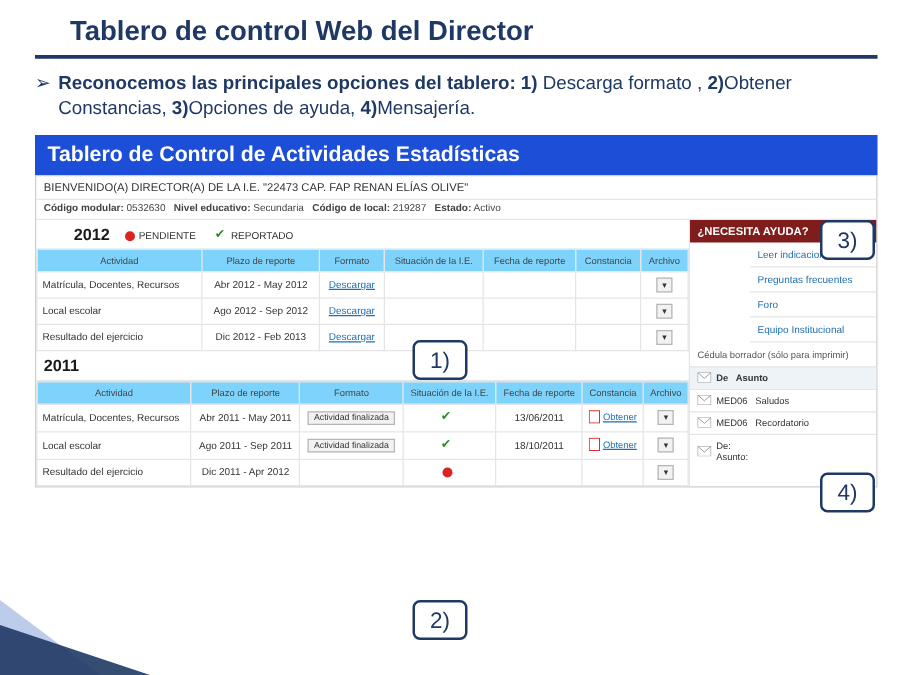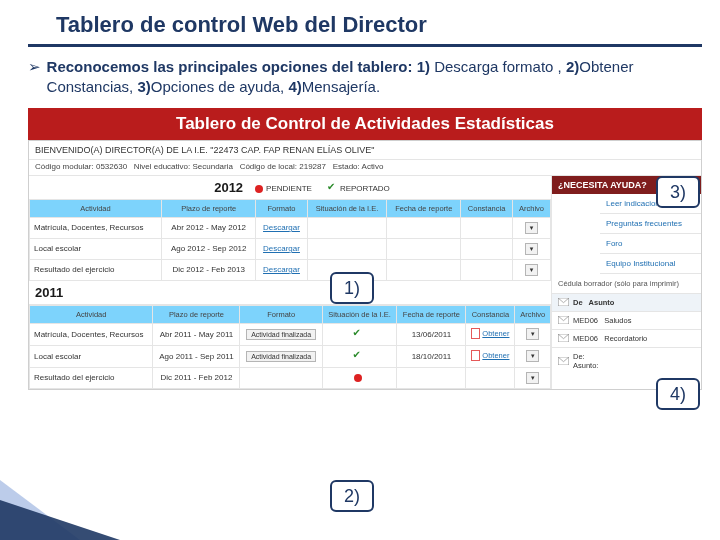--- a/index.html
+++ b/index.html
@@ -30,45 +30,44 @@
     font-size: 15px;
     color: #1f3864;
     line-height: 1.35;
   }
   .bullet-arrow {
     margin-right: 6px;
     font-size: 15px;
   }
   .panel-title {
     margin: 10px 18px 0 28px;
-    background: #b91c1c;
+    background: #1d4ed8;
     color: #fff;
     font-size: 17px;
     font-weight: 600;
     padding: 6px 10px;
-    text-align: center;
   }
   .app-body {
     margin: 0 18px 0 28px;
     border: 1px solid #cfcfcf;
     font-size: 9px;
     color: #333;
   }
   .welcome {
     padding: 4px 6px;
     border-bottom: 1px solid #e5e5e5;
     font-size: 9px;
   }
   .meta-row {
     padding: 2px 6px 4px 6px;
     border-bottom: 1px solid #e5e5e5;
     font-size: 8px;
     color: #444;
   }
-  .meta-row b { font-weight: 400; }
+  .meta-row b { font-weight: 700; }
   .columns {
     display: flex;
   }
   .left-col { flex: 1; }
   .right-col { width: 150px; border-left: 1px solid #e5e5e5; }
 
   .year-hdr {
     font-size: 13px;
     font-weight: bold;
     color: #1a1a1a;
@@ -183,21 +182,21 @@
     <span>Secundaria</span>&nbsp;&nbsp;
     <b>Código de local:</b>
     <span>219287</span>&nbsp;&nbsp;
     <b>Estado:</b>
     <span>Activo</span>
   </div>
 
   <div class="columns">
     <div class="left-col">
 
-      <div style="display:flex; align-items:center; justify-content:center;margin-left:24px;">
+      <div style="display:flex; align-items:center; justify-content:flex-start;margin-left:24px;">
         <div class="year-hdr" style="border-bottom:0;">2012</div>
         <div class="legend">
           <span><span class="dot-red"></span><span>PENDIENTE</span></span>
           <span><span class="chk-green"></span><span>REPORTADO</span></span>
         </div>
       </div>
 
       <table class="grid">
         <tbody>
             <tr>
@@ -276,21 +275,21 @@
                   <svg viewBox="0 0 12 14">
                     <rect x="0" y="0" width="12" height="14" fill="#d22"></rect>
                     <rect x="1" y="1" width="10" height="12" fill="#fff"></rect>
                   </svg>
                   <span>Obtener</span>
                 </span></td>
           <td><span class="status-box">▾</span></td>
         </tr>
         <tr>
           <td class="rowlabel">Resultado del ejercicio</td>
-          <td>Dic 2011 - Feb 2012</td>
+          <td>Dic 2011 - Apr 2012</td>
           <td></td>
           <td><span class="dot-red"></span></td>
           <td></td>
               <td></td>
           <td><span class="status-box">▾</span></td>
         </tr>
       </tbody>
         </table>
     </div>
 

